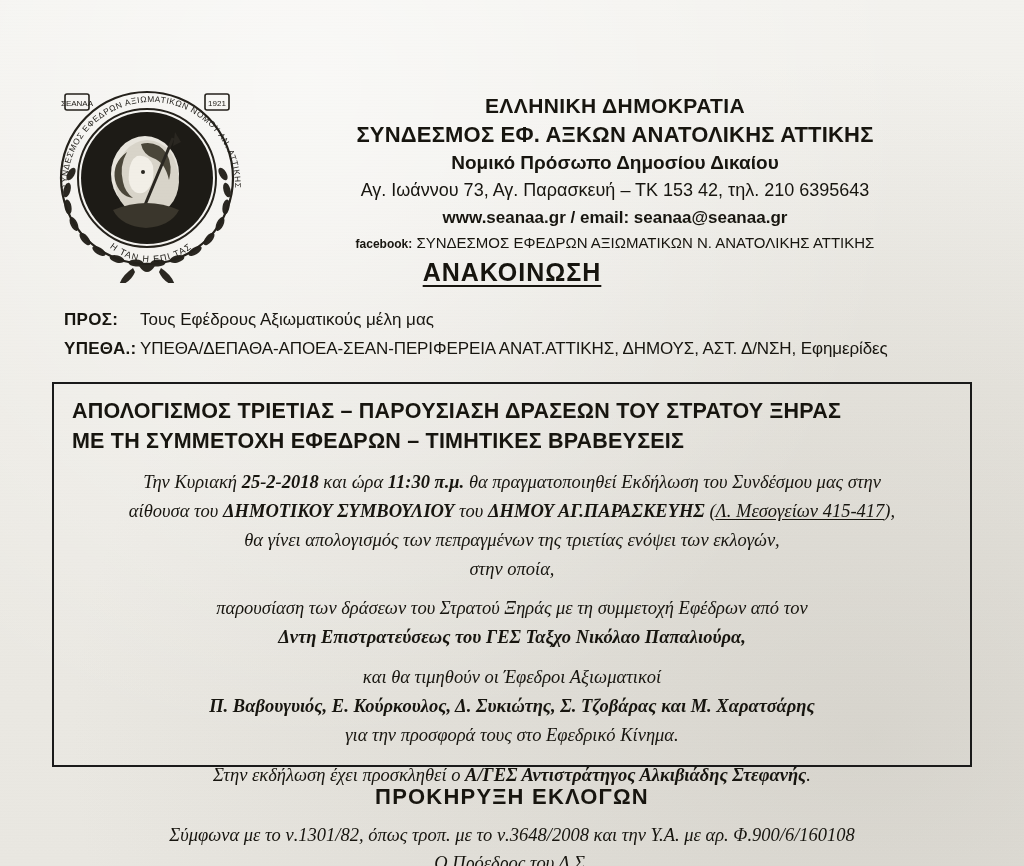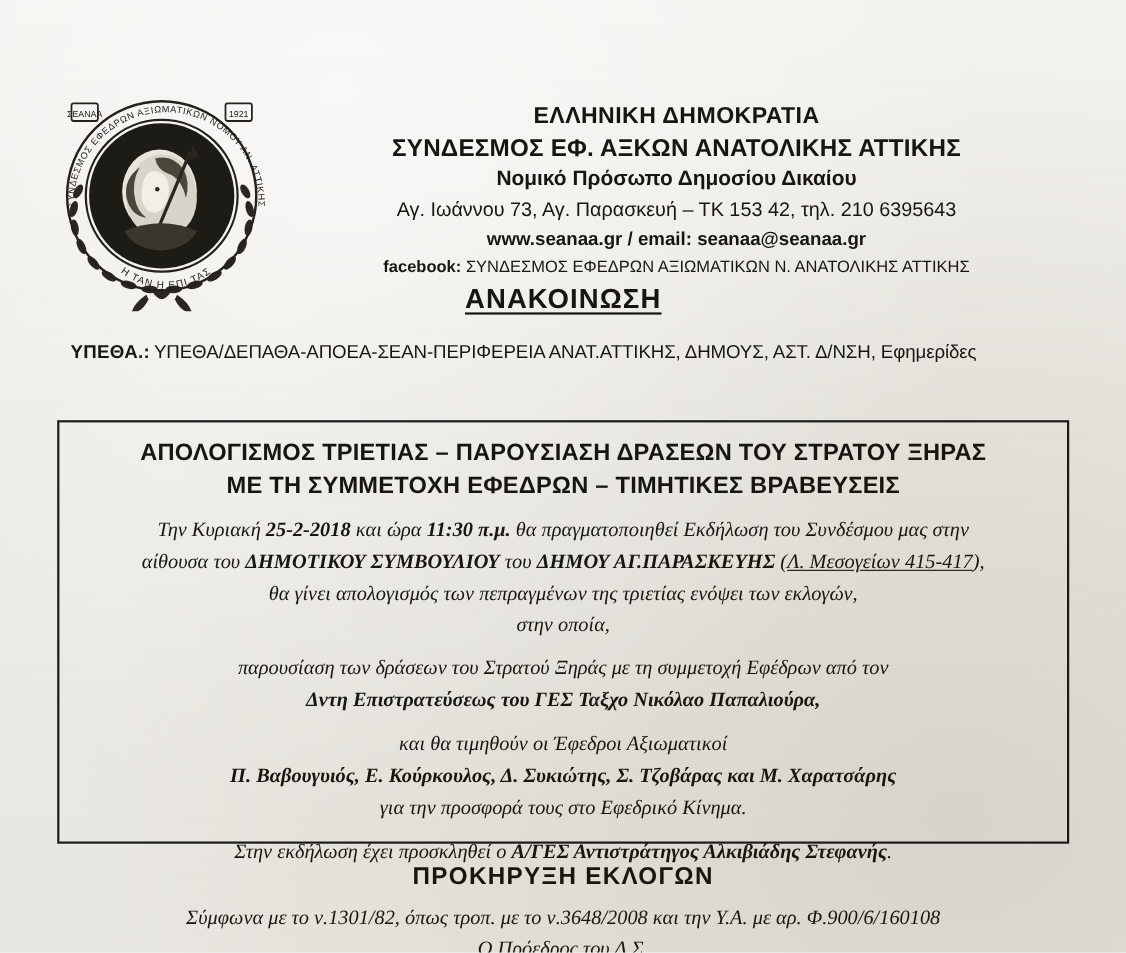--- a/index.html
+++ b/index.html
@@ -78,21 +78,21 @@
   }
   .header .l5 {
     font-size: 17px;
     font-weight: bold;
     line-height: 1.6;
   }
   .header .l6 {
     font-size: 15px;
     line-height: 1.6;
   }
-  .header .l6 b { font-size: 15px; }
+  .header .l6 b { font-size: 12px; }
 
   
   .announce {
     position: absolute;
     left: 0;
     right: 0;
     top: 258px;
     text-align: center;
     font-size: 25px;
     font-weight: bold;
@@ -128,21 +128,20 @@
     position: absolute;
     left: 52px;
     top: 382px;
     width: 920px;
     height: 385px;
     border: 2px solid #1a1a1a;
     box-sizing: border-box;
     padding: 12px 18px 8px 18px;
   }
   .box-title {
-    text-align: center;
     font-weight: bold;
     font-size: 21.5px;
     line-height: 1.4;
     letter-spacing: 0.2px;
   }
   .box-title .line3 {
     text-decoration: underline;
     text-underline-offset: 3px;
     font-size: 22px;
   }
@@ -264,20 +263,24 @@
     <div class="l5">www.seanaa.gr / email: seanaa@seanaa.gr</div>
     <div class="l6">
       <b>facebook:</b>
       <span>ΣΥΝΔΕΣΜΟΣ ΕΦΕΔΡΩΝ ΑΞΙΩΜΑΤΙΚΩΝ Ν. ΑΝΑΤΟΛΙΚΗΣ ΑΤΤΙΚΗΣ</span>
     </div>
   </div>
 
   <div class="announce">ΑΝΑΚΟΙΝΩΣΗ</div>
 
   <div class="recip">
+    <div class="recip-row">
+      <div class="recip-label">ΠΡΟΣ:</div>
+      <div class="recip-value">Τους Εφέδρους Αξιωματικούς μέλη μας</div>
+    </div>
     <div class="recip-row second">
       <div class="recip-label">ΥΠΕΘΑ.:</div>
       <div class="recip-value">ΥΠΕΘΑ/ΔΕΠΑΘΑ-ΑΠΟΕΑ-ΣΕΑΝ-ΠΕΡΙΦΕΡΕΙΑ ΑΝΑΤ.ΑΤΤΙΚΗΣ, ΔΗΜΟΥΣ, ΑΣΤ. Δ/ΝΣΗ, Εφημερίδες</div>
     </div>
   </div>
 
   <div class="box">
     <div class="box-title">
       <div>ΑΠΟΛΟΓΙΣΜΟΣ ΤΡΙΕΤΙΑΣ – ΠΑΡΟΥΣΙΑΣΗ ΔΡΑΣΕΩΝ ΤΟΥ ΣΤΡΑΤΟΥ ΞΗΡΑΣ</div>
       <div>ΜΕ ΤΗ ΣΥΜΜΕΤΟΧΗ ΕΦΕΔΡΩΝ – ΤΙΜΗΤΙΚΕΣ ΒΡΑΒΕΥΣΕΙΣ</div>

